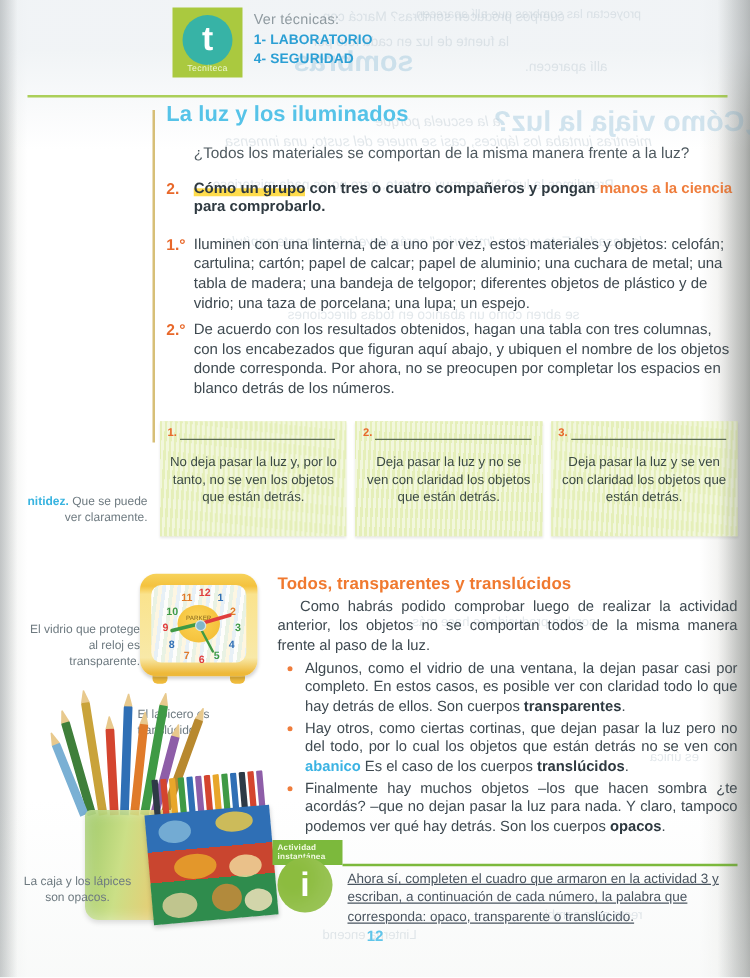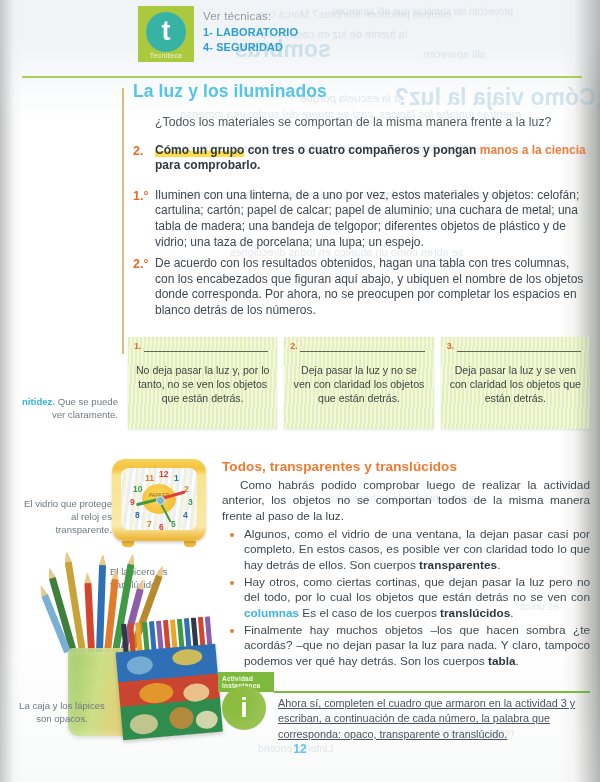--- a/index.html
+++ b/index.html
@@ -332,24 +332,24 @@
   </div>
 
   <div id="sec2">
     <h2 id="subtitle">Todos, transparentes y translúcidos</h2>
     <p class="lead">Como habrás podido comprobar luego de realizar la actividad anterior, los objetos no se comportan todos de la misma manera frente al paso de la luz.</p>
     <ul id="bullets">
       <li>
         <span>Algunos, como el vidrio de una ventana, la dejan pasar casi por completo. En estos casos, es posible ver con claridad todo lo que hay detrás de ellos. Son cuerpos </span><b>transparentes</b><span>.</span>
       </li>
       <li>
-        <span>Hay otros, como ciertas cortinas, que dejan pasar la luz pero no del todo, por lo cual los objetos que están detrás no se ven con </span><span class="nitidez">columnas</span><span> Es el caso de los cuerpos </span><b>translúcidos</b><span>.</span>
+        <span>Hay otros, como ciertas cortinas, que dejan pasar la luz pero no del todo, por lo cual los objetos que están detrás no se ven con </span><span class="nitidez">abanico</span><span> Es el caso de los cuerpos </span><b>translúcidos</b><span>.</span>
       </li>
       <li>
-        <span>Finalmente hay muchos objetos –los que hacen sombra ¿te acordás? –que no dejan pasar la luz para nada. Y claro, tampoco podemos ver qué hay detrás. Son los cuerpos </span><b>tabla</b><span>.</span>
+        <span>Finalmente hay muchos objetos –los que hacen sombra ¿te acordás? –que no dejan pasar la luz para nada. Y claro, tampoco podemos ver qué hay detrás. Son los cuerpos </span><b>opacos</b><span>.</span>
       </li>
     </ul>
   </div>
 
   <div id="activity">
     <div id="act-tab">Actividad instantánea</div>
     <div id="act-line"></div>
     <div id="act-circle">
       <span>i</span>
     </div>

